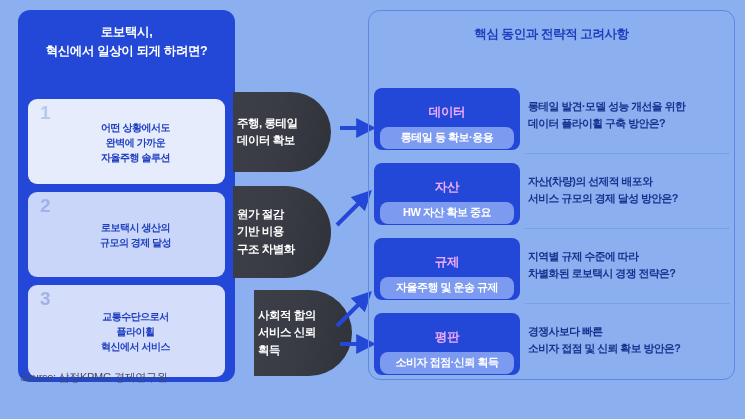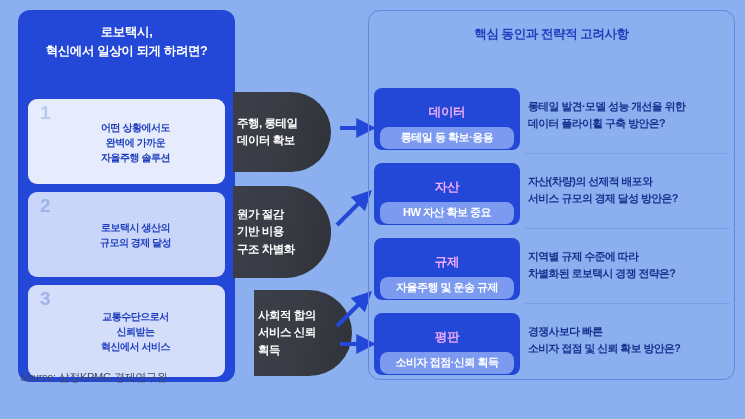--- a/index.html
+++ b/index.html
@@ -243,21 +243,21 @@
       <div class="card-text">
         <div>로보택시 생산의</div>
         <div>규모의 경제 달성</div>
       </div>
     </div>
 
     <div class="left-card c3">
       <div class="card-num">3</div>
       <div class="card-text">
         <div>교통수단으로서</div>
-        <div>신뢰받는</div>
+        <div>플라이휠</div>
         <div>혁신에서 서비스</div>
       </div>
     </div>
   </div>
 
   <div class="pill p1">
     <div class="pill-text">
       <div>주행, 롱테일</div>
       <div>데이터 확보</div>
     </div>

